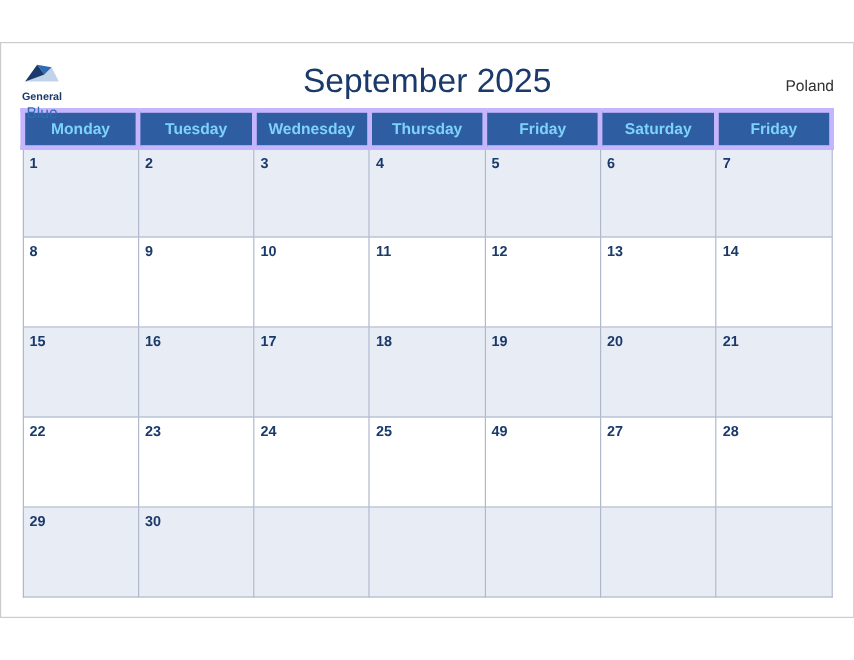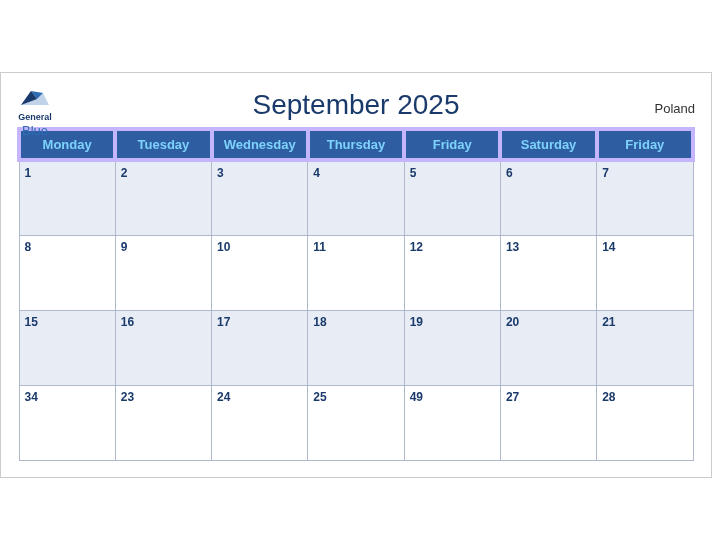--- a/index.html
+++ b/index.html
@@ -202,36 +202,49 @@
           </td>
           <td class="date-cell">
             <span class="day-number">20</span>
           </td>
           <td class="date-cell">
             <span class="day-number">21</span>
           </td>
         </tr>
         <tr>
           <td class="date-cell">
-            <span class="day-number">34</span>
+            <span class="day-number">22</span>
           </td>
           <td class="date-cell">
             <span class="day-number">23</span>
           </td>
           <td class="date-cell">
             <span class="day-number">24</span>
           </td>
           <td class="date-cell">
             <span class="day-number">25</span>
           </td>
           <td class="date-cell">
             <span class="day-number">49</span>
           </td>
           <td class="date-cell">
             <span class="day-number">27</span>
           </td>
           <td class="date-cell">
             <span class="day-number">28</span>
           </td>
+        </tr>
+        <tr>
+          <td class="date-cell">
+            <span class="day-number">29</span>
+          </td>
+          <td class="date-cell">
+            <span class="day-number">30</span>
+          </td>
+          <td class="empty-cell"></td>
+          <td class="empty-cell"></td>
+          <td class="empty-cell"></td>
+          <td class="empty-cell"></td>
+          <td class="empty-cell"></td>
         </tr>
       </tbody>
   </table>
 </div>
 
 </body></html>

